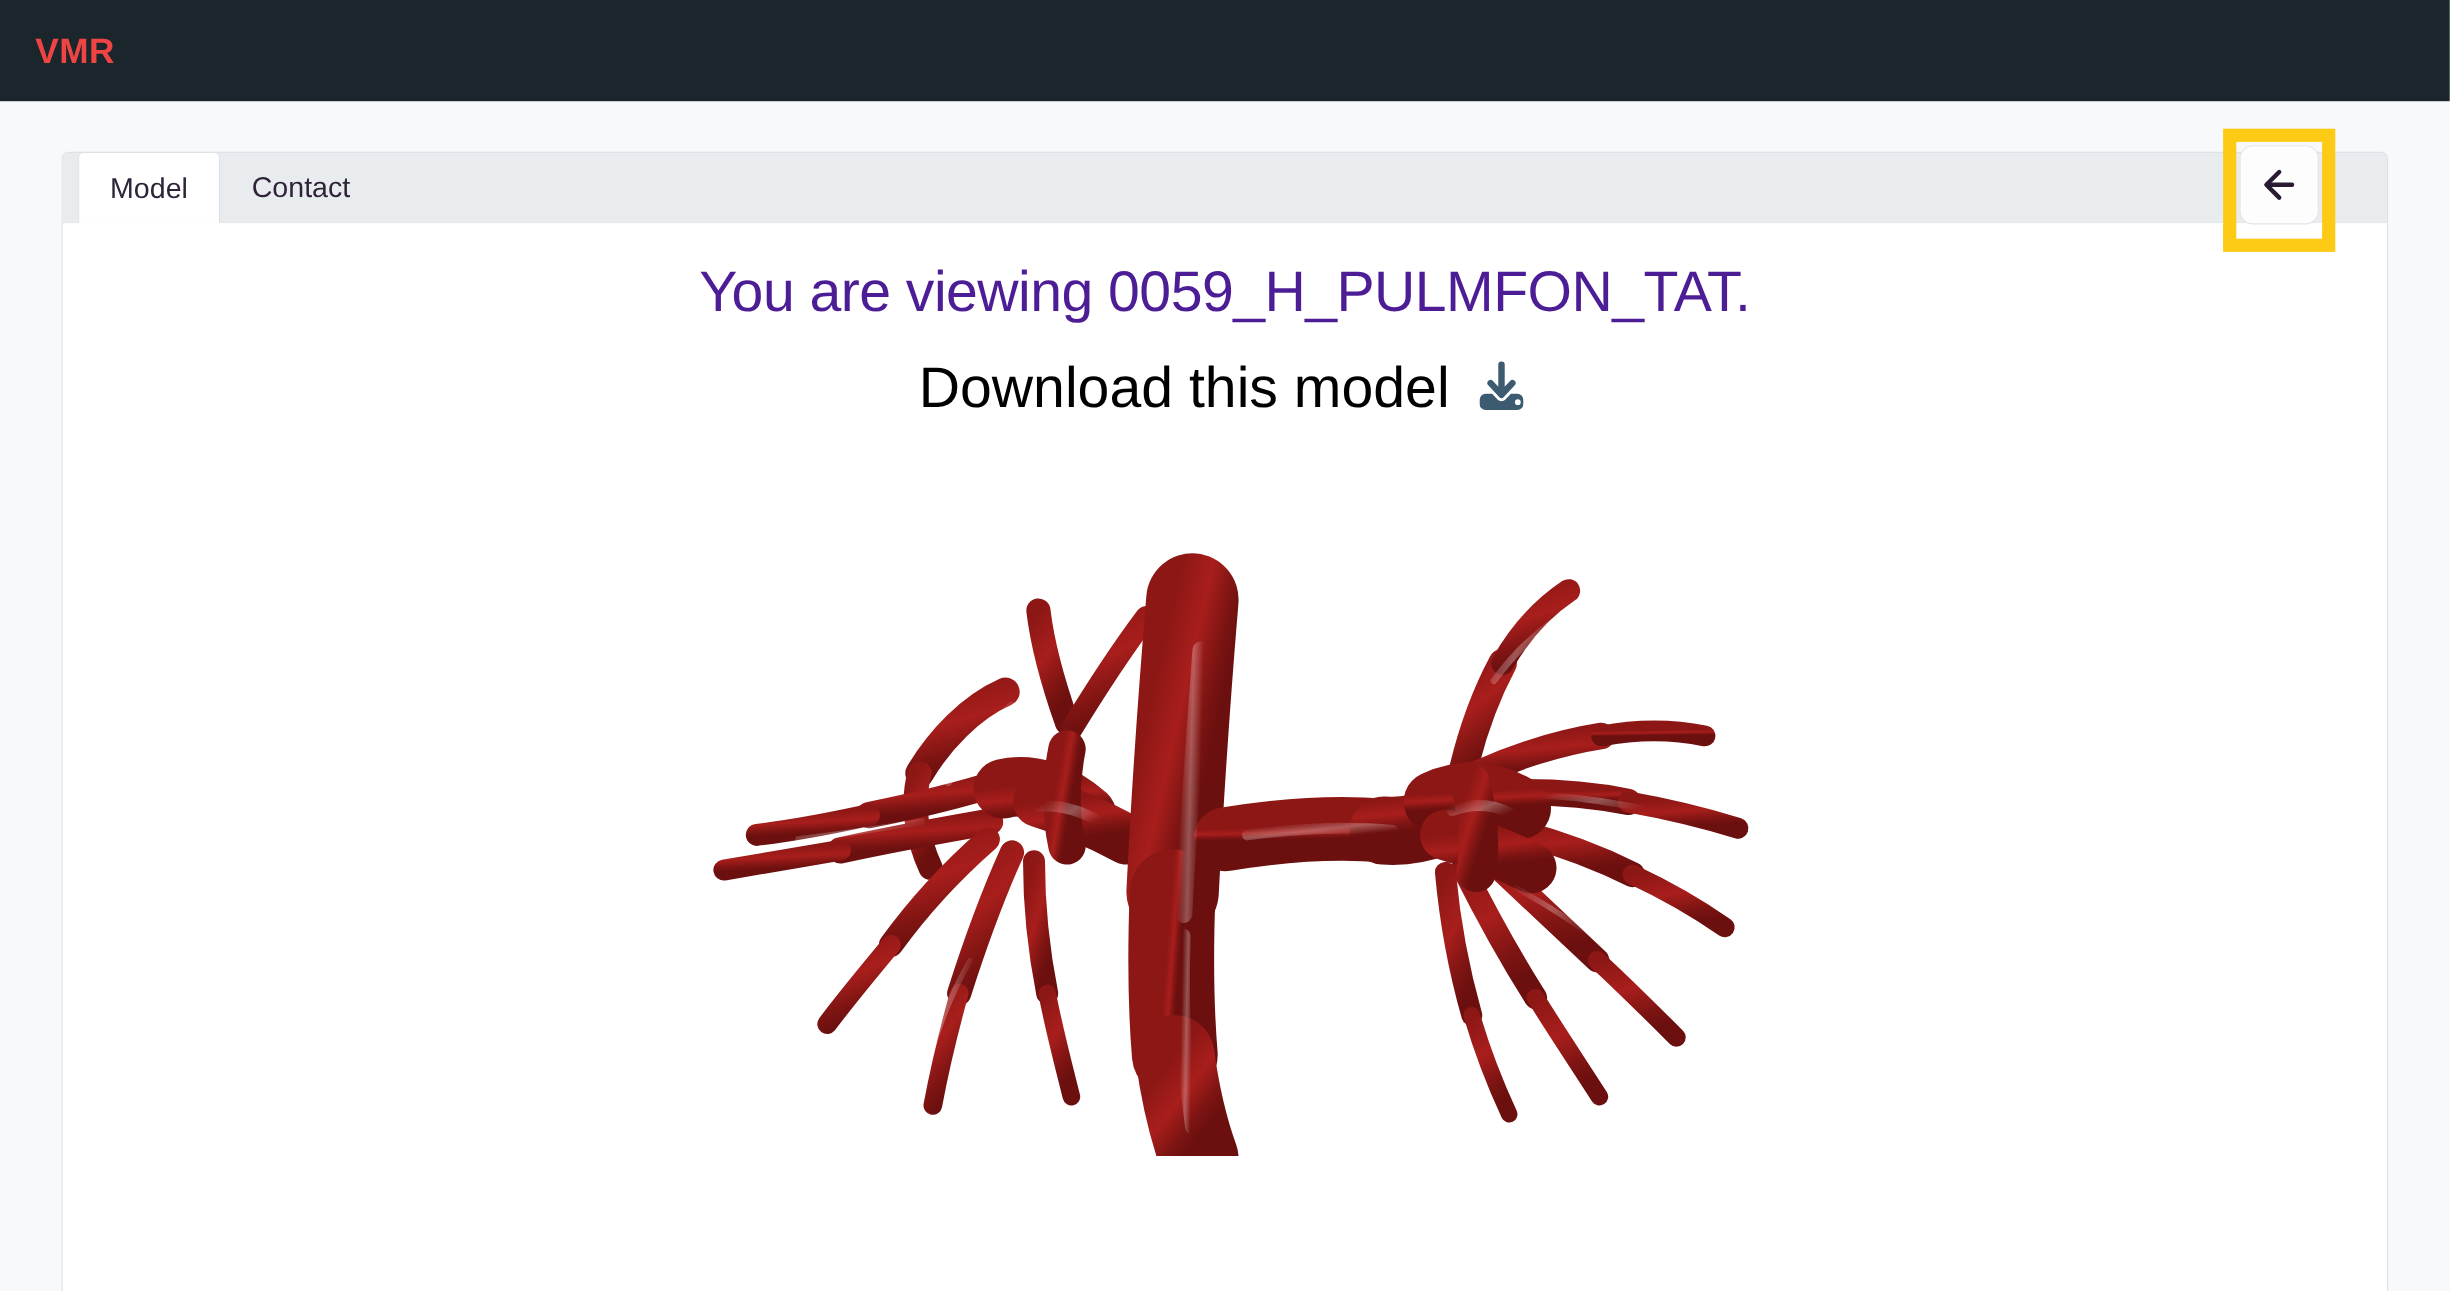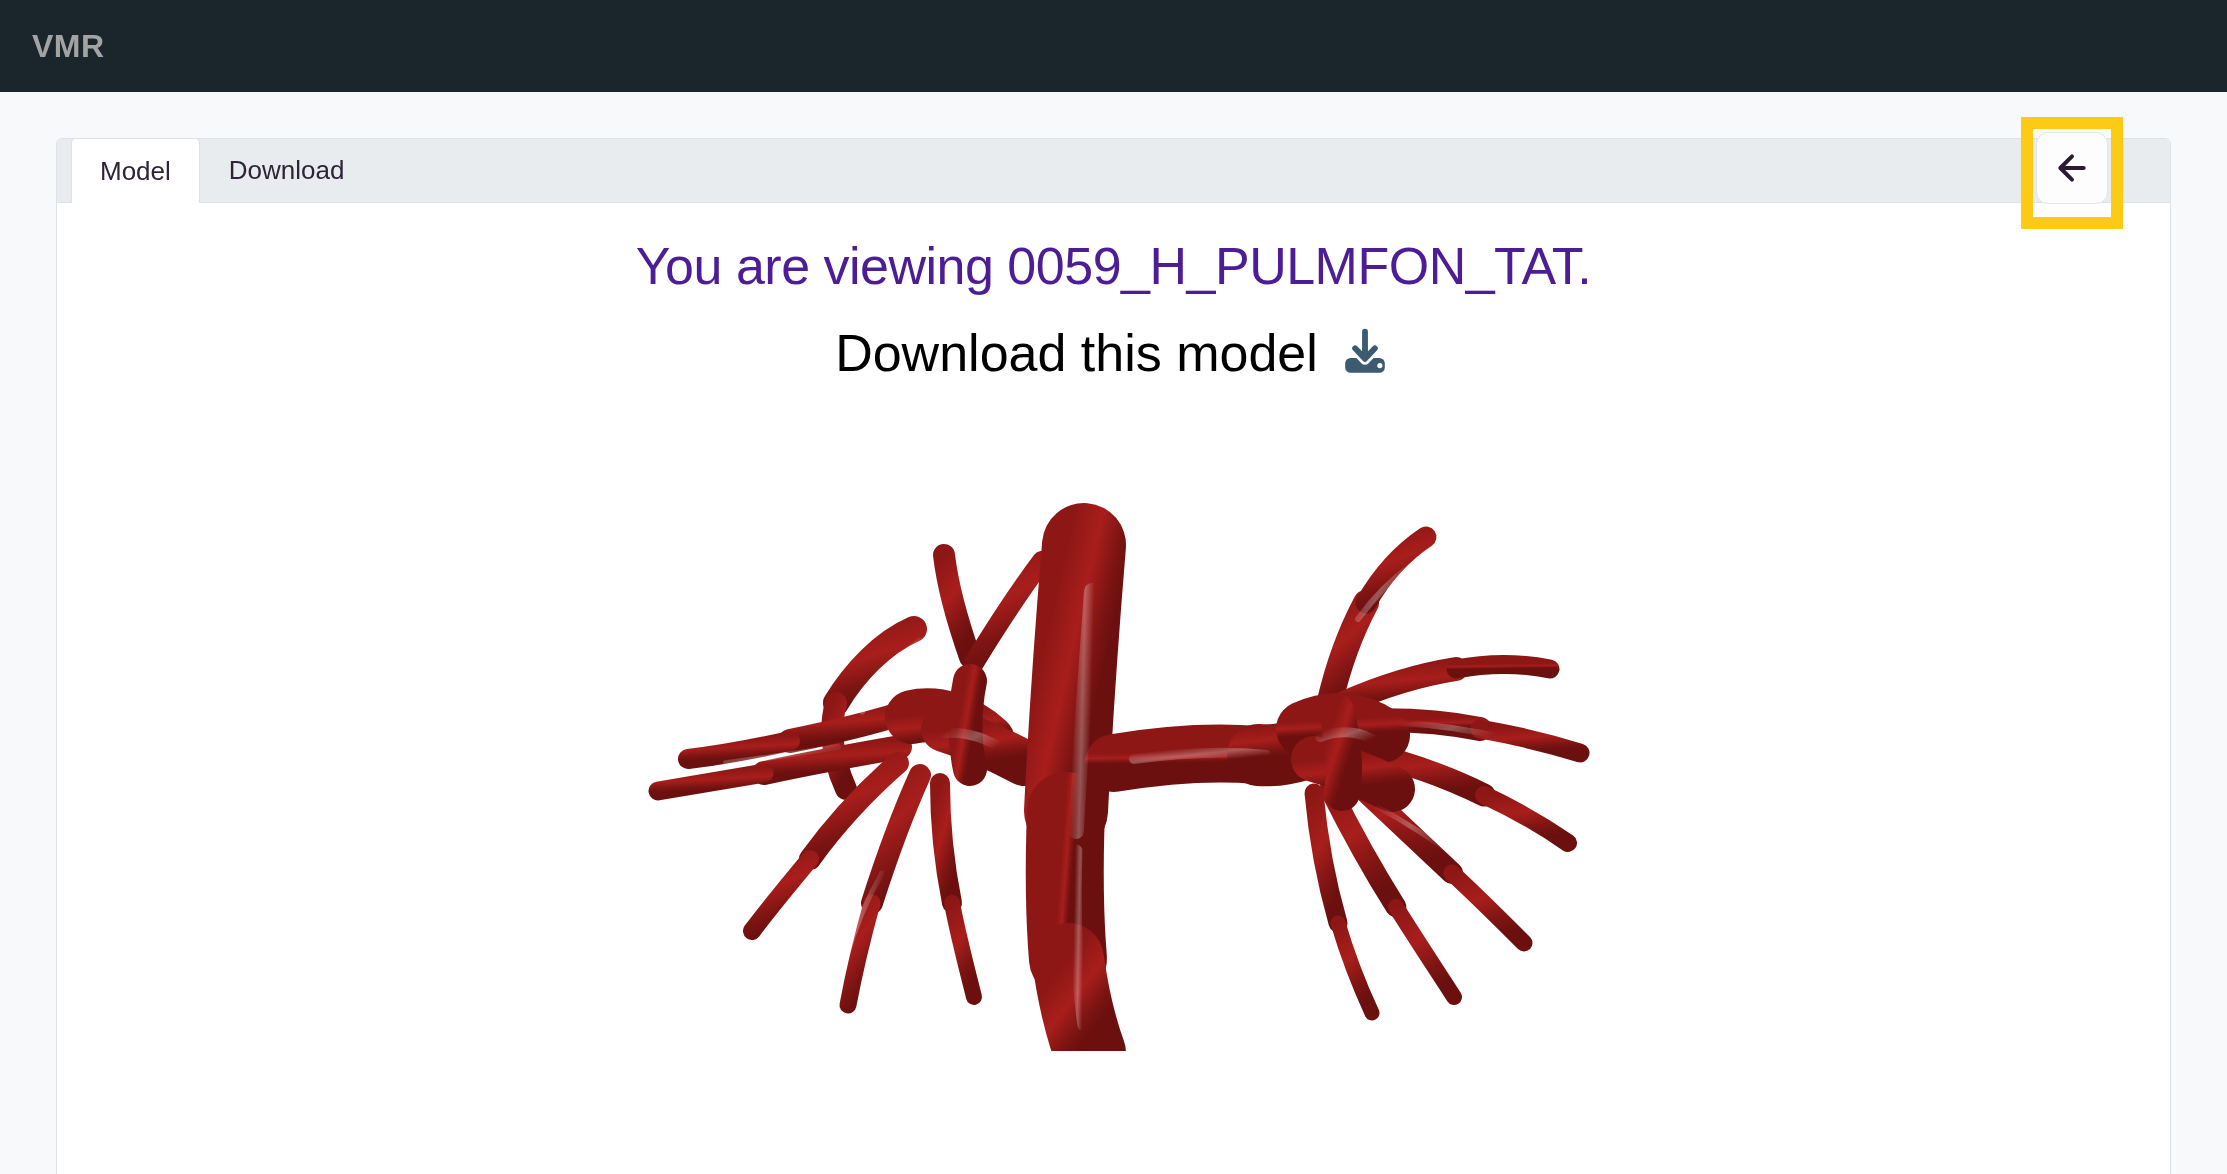--- a/index.html
+++ b/index.html
@@ -12,21 +12,21 @@
   }
 
   
   .navbar {
     position: absolute; top: 0; left: 0;
     width: 2227px; height: 92px;
     background: #1b252c;
     display: flex; align-items: center;
   }
   .brand {
-    color: #a3a3a3;
+    color: #ef4444;
     font-size: 32px;
     font-weight: bold;
     letter-spacing: 0.5px;
     margin-left: 32px;
     line-height: 1;
     text-decoration: none;
   }
   .nav-links {
     margin-left: auto;
     margin-right: 34px;
@@ -171,21 +171,21 @@
 </div>
 
 <div class="card">
 
   <div class="card-header">
     <div class="tabs">
       <div class="tab active">
         <span>Model</span>
       </div>
       <div class="tab">
-        <span>Download</span>
+        <span>Contact</span>
       </div>
     </div>
 
     <div class="back-highlight"></div>
     <div class="back-btn">
       <svg width="40" height="40" viewBox="0 0 24 24" fill="none" stroke="#2a1b33" stroke-width="2.4" stroke-linecap="round" stroke-linejoin="round">
         <line x1="19" y1="12" x2="6" y2="12"></line>
         <polyline points="12,5 5,12 12,19"></polyline>
       </svg>
     </div>

